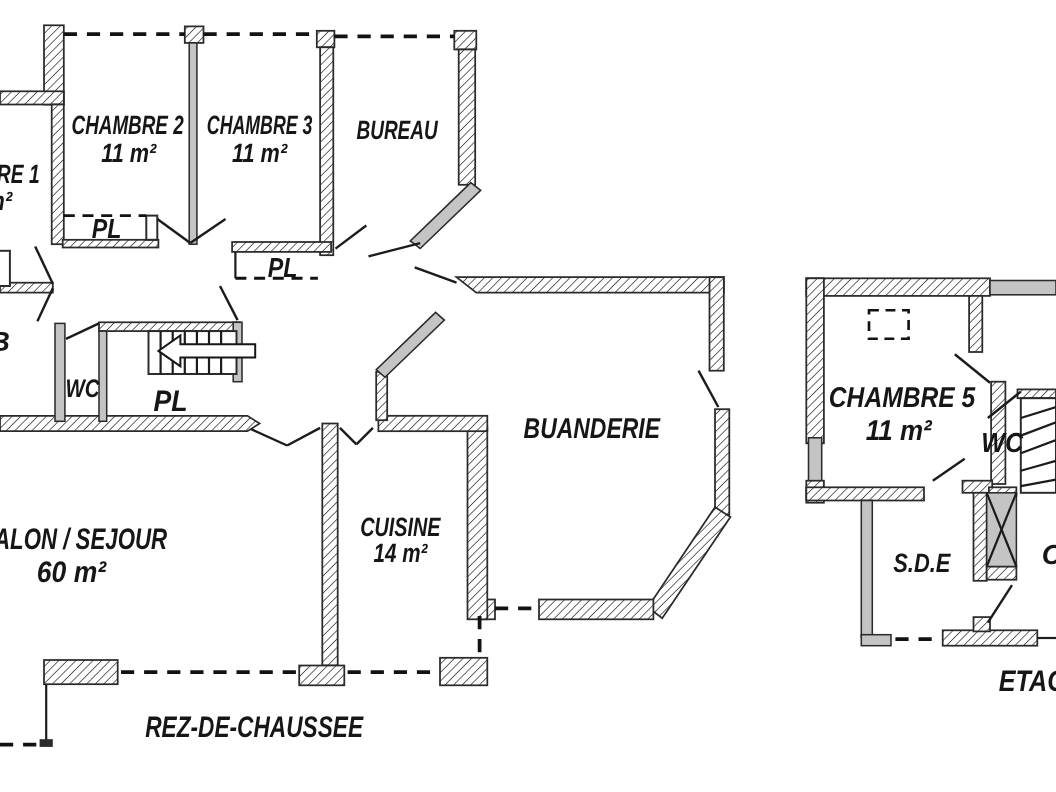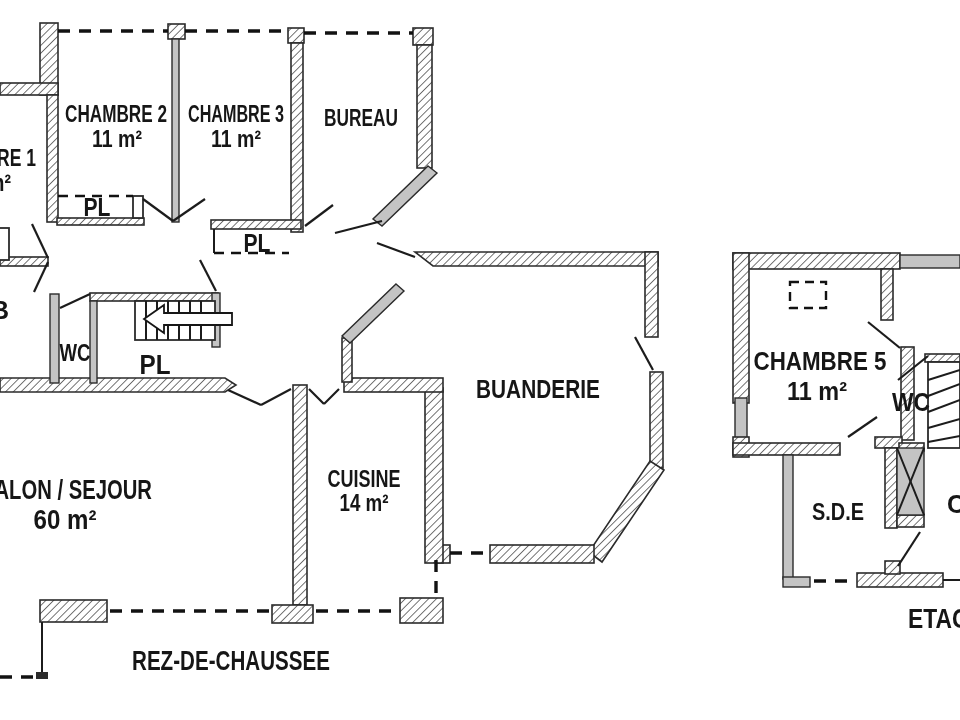--- a/index.html
+++ b/index.html
@@ -1,16 +1,16 @@
 <!DOCTYPE html>
 <html><head>
 <meta charset="utf-8">
 <style>
   html,body{margin:0;padding:0;background:#ffffff;}
-  .page{position:relative;width:960px;height:720px;background:#fff;overflow:hidden;}
+  .page{position:relative;width:960px;height:720px;background:#fff;overflow:hidden;font-style:italic;}
   svg{display:block;}
   text{font-family:"Liberation Sans",sans-serif;font-weight:bold;fill:#161616;}
   .t23{font-size:23px}.t24{font-size:24px}.t25{font-size:25px}.t26{font-size:26px}.t27{font-size:27px}
   .wall{fill:url(#hatch);stroke:#2b2b2b;stroke-width:1.6;}
   .gray{fill:#c4c4c4;stroke:#2b2b2b;stroke-width:1.4;}
   .whitebox{fill:#ffffff;stroke:#2b2b2b;stroke-width:1.8;}
   .swing{stroke:#1c1c1c;stroke-width:2.2;fill:none;}
   .thin{stroke:#1c1c1c;stroke-width:2;fill:none;}
   .dash{stroke:#121212;stroke-width:3.4;stroke-dasharray:12 9;fill:none;}
   .dash2{stroke:#121212;stroke-width:2.6;stroke-dasharray:10 7;fill:none;}

